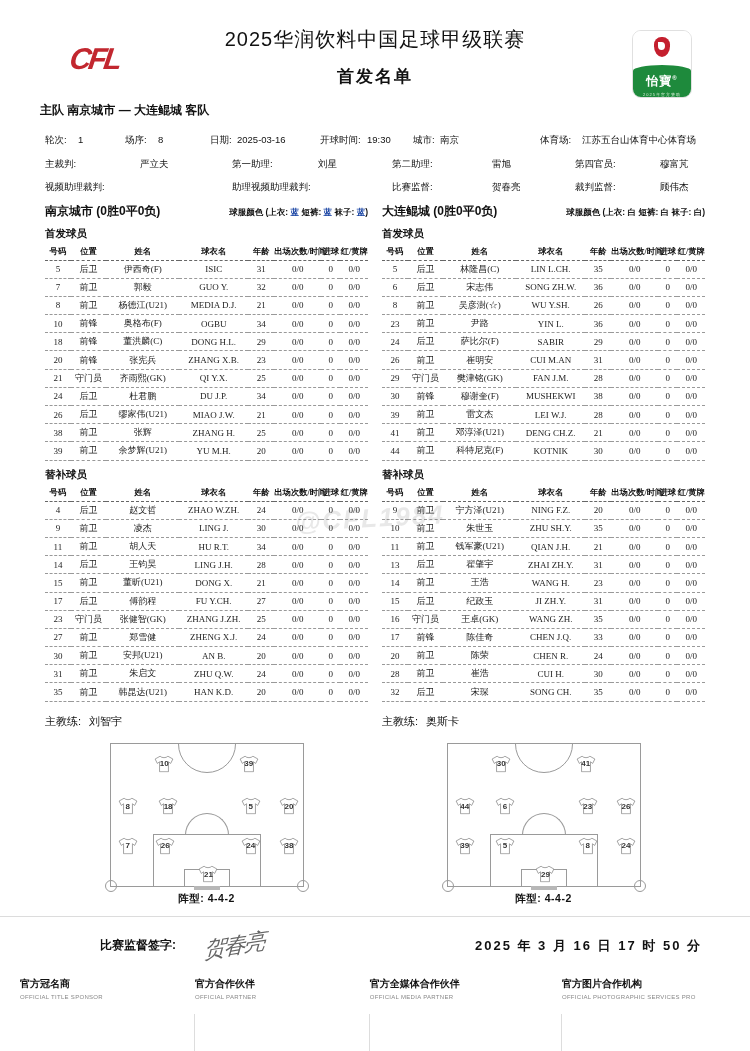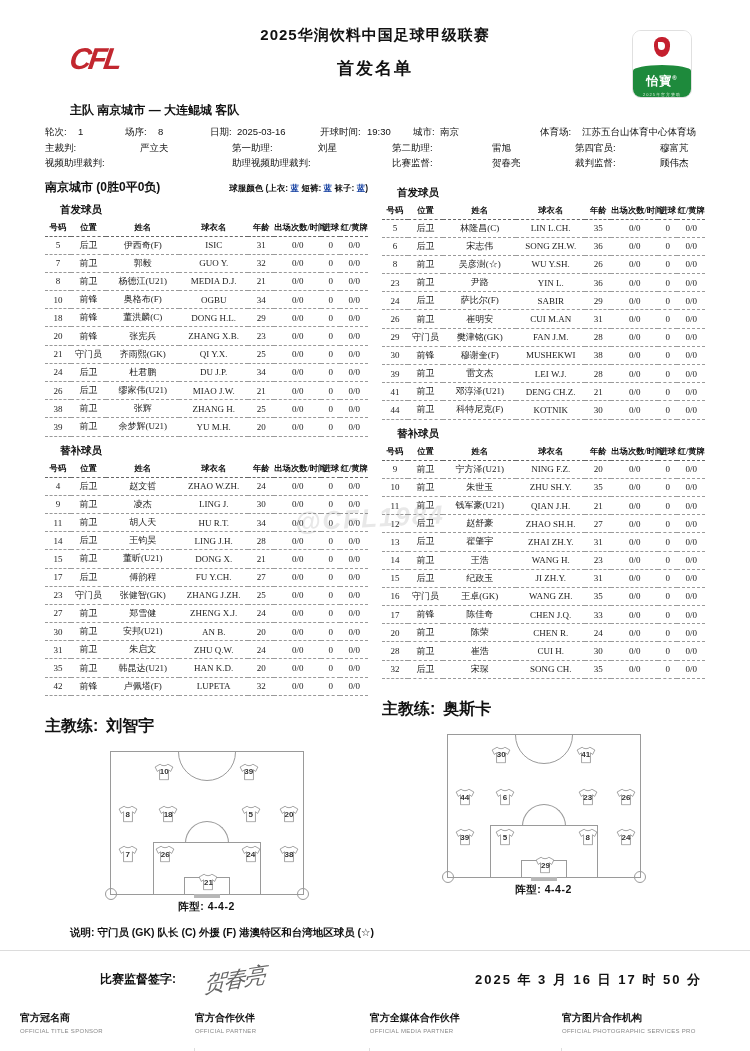--- a/index.html
+++ b/index.html
@@ -4,55 +4,55 @@
 <style>
   html,body{margin:0;padding:0;background:#fff;}
   body{width:750px;font-family:"Liberation Sans","DejaVu Sans",sans-serif;color:#111;}
   .page{position:relative;width:750px;height:1051px;overflow:hidden;background:#fff;}
 
   
   .header{position:relative;height:96px;}
   .cfl-logo{position:absolute;left:70px;top:42px;font-style:italic;font-weight:bold;
     font-size:30px;color:#c2272f;letter-spacing:-3px;transform:skewX(-8deg);}
   .titles{text-align:center;padding-top:26px;}
-  .title1{font-size:15px;font-weight:bold;letter-spacing:1px;}
+  .title1{font-size:20px;font-weight:normal;letter-spacing:1px;}
   .title2{font-size:17px;font-weight:bold;margin-top:12px;letter-spacing:2px;}
   .yibao-badge{position:absolute;right:58px;top:30px;width:58px;height:66px;border:1px solid #e0e0e0;
     border-radius:9px;overflow:hidden;background:#fff;}
   .badge-top{height:34px;position:relative;background:#fff;}
   .badge-drop{position:absolute;left:50%;top:6px;transform:translateX(-50%);width:16px;height:20px;
     background:#c41f2e;border-radius:55% 55% 60% 60%/45% 45% 65% 65%;}
   .badge-drop::after{content:"";position:absolute;left:4px;top:5px;width:7px;height:8px;background:#fff;
     border-radius:0 70% 70% 70%;}
   .badge-bottom{height:32px;background:#1e8a3c;border-radius:60% 60% 0 0/22% 22% 0 0;text-align:center;
     color:#fff;font-weight:bold;font-size:12px;line-height:26px;letter-spacing:1px;position:relative;}
   .badge-bottom .reg{font-size:6px;vertical-align:super;}
   .badge-sub{display:block;font-size:4px;line-height:2px;font-weight:normal;color:#d8efd8;}
 
   
-  .matchup{padding:6px 0 0 70px;font-size:12px;font-weight:bold;}
+  .matchup{padding:6px 0 0 40px;font-size:12px;font-weight:bold;}
   .info{padding:5px 45px 0 45px;font-size:9.5px;}
-  .irow{display:grid;line-height:15.5px;white-space:nowrap;}
+  .irow{display:grid;line-height:15.5px;white-space:nowrap;margin-top:8px;}
   .irow span{overflow:visible;}
   .irow0{grid-template-columns:33px 47px 33px 52px 27px 83px 47px 46px 27px 100px 42px auto;}
   .irowN{grid-template-columns:95px 92px 86px 74px 100px 83px 85px auto;}
 
   
   .teams{display:flex;gap:14px;padding:8px 45px 0 45px;}
   .team{flex:1;min-width:0;}
   .team-head{display:flex;justify-content:space-between;align-items:baseline;}
   .team-name{font-size:12px;font-weight:bold;white-space:nowrap;}
   .kit{font-size:8.5px;font-weight:bold;white-space:nowrap;}
-  .sec-label{font-size:10.5px;font-weight:bold;margin:7px 0 3px 15px;font-family:Liberation Serif, serif;}
+  .sec-label{font-size:10.5px;font-weight:bold;margin:7px 0 3px 0;font-family:Liberation Serif, serif;}
   table{width:100%;border-collapse:collapse;table-layout:fixed;font-family:Liberation Serif, serif;}
   th{font-size:8.3px;font-weight:bold;padding:2px 0 3px 0;border-bottom:1px dashed #666;white-space:nowrap;}
   td{font-size:9px;padding:2.1px 0;text-align:center;border-bottom:1px dashed #999;color:#222;white-space:nowrap;}
   col.c1{width:8%}col.c2{width:11%}col.c3{width:22.5%}col.c4{width:21.5%}
   col.c5{width:8%}col.c6{width:14.5%}col.c7{width:6%}col.c8{width:8.5%}
-  .coach{font-size:16px;font-weight:bold;margin-top:20px;}
+  .coach{font-size:11px;font-weight:normal;margin-top:12px;}
   .coach .cname{margin-left:8px;}
 
   
   .pitch-wrap{margin-top:14px;}
   .pitch{position:relative;width:192px;height:142px;border:1px solid #9a9a9a;margin:0 auto;overflow:visible;}
   .pitch .clip{position:absolute;inset:0;overflow:hidden;}
   .center-circle{position:absolute;left:50%;top:-29px;transform:translateX(-50%);width:56px;height:56px;
     border:1px solid #9a9a9a;border-radius:50%;}
   .pen-box{position:absolute;left:50%;bottom:-1px;transform:translateX(-50%);width:106px;height:52px;
     border:1px solid #9a9a9a;border-bottom:none;}
@@ -419,30 +419,20 @@
             <tr>
               <td>35</td>
               <td>前卫</td>
               <td>韩昆达(U21)</td>
               <td>HAN K.D.</td>
               <td>20</td>
               <td>0/0</td>
               <td>0</td>
               <td>0/0</td>
             </tr>
-            <tr>
-              <td>42</td>
-              <td>前锋</td>
-              <td>卢佩塔(F)</td>
-              <td>LUPETA</td>
-              <td>32</td>
-              <td>0/0</td>
-              <td>0</td>
-              <td>0/0</td>
-            </tr>
           </tbody>
       </table>
       <div class="coach"><span>主教练:</span><span class="cname">刘智宇</span></div>
       <div class="pitch-wrap">
         <div class="pitch" id="pitch-0">
           <div class="clip">
               <div class="center-circle"></div>
             </div>
           <div class="pen-arc"></div>
           <div class="pen-box"></div>
@@ -515,20 +505,24 @@
                 <path d="M11 1 L2 6 L6 14 L10 11 L10 29 L26 29 L26 11 L30 14 L34 6 L25 1 C22 4.5 14 4.5 11 1 Z" fill="#fff" stroke="#8a8a8a" stroke-width="1.4"></path>
               </svg>
               <span class="num">21</span>
             </div>
           </div>
         <div class="formation-caption"><span>阵型:</span> <span>4-4-2</span></div>
       </div>
     </div>
 
     <div class="team">
+      <div class="team-head">
+        <span class="team-name">大连鲲城 (0胜0平0负)</span>
+        <span class="kit" id="kit-1">球服颜色 (上衣: <span style="color: rgb(34, 34, 34);">白</span> 短裤: <span style="color: rgb(34, 34, 34);">白</span> 袜子: <span style="color: rgb(34, 34, 34);">白</span>)</span>
+      </div>
       <div class="sec-label">首发球员</div>
       <table>
         <colgroup>
             <col class="c1">
             <col class="c2">
             <col class="c3">
             <col class="c4">
             <col class="c5">
             <col class="c6">
             <col class="c7">
@@ -708,30 +702,20 @@
               <td>11</td>
               <td>前卫</td>
               <td>钱军豪(U21)</td>
               <td>QIAN J.H.</td>
               <td>21</td>
               <td>0/0</td>
               <td>0</td>
               <td>0/0</td>
             </tr>
             <tr>
-              <td>12</td>
-              <td>后卫</td>
-              <td>赵舒豪</td>
-              <td>ZHAO SH.H.</td>
-              <td>27</td>
-              <td>0/0</td>
-              <td>0</td>
-              <td>0/0</td>
-            </tr>
-            <tr>
               <td>13</td>
               <td>后卫</td>
               <td>翟肇宇</td>
               <td>ZHAI ZH.Y.</td>
               <td>31</td>
               <td>0/0</td>
               <td>0</td>
               <td>0/0</td>
             </tr>
             <tr>
@@ -884,21 +868,20 @@
               </svg>
               <span class="num">29</span>
             </div>
           </div>
         <div class="formation-caption"><span>阵型:</span> <span>4-4-2</span></div>
       </div>
     </div>
 
   </div>
 
-  <div class="note">说明: 守门员 (GK) 队长 (C) 外援 (F) 港澳特区和台湾地区球员 (☆)</div>
 
   <div class="divider"></div>
 
   <div class="sign-row">
     <span class="sign-label">比赛监督签字:</span>
     <span class="sign-script">贺春亮</span>
     <span class="sign-date">2025 年 3 月 16 日 17  时 50  分</span>
   </div>
 
   <div class="sponsor-labels">

